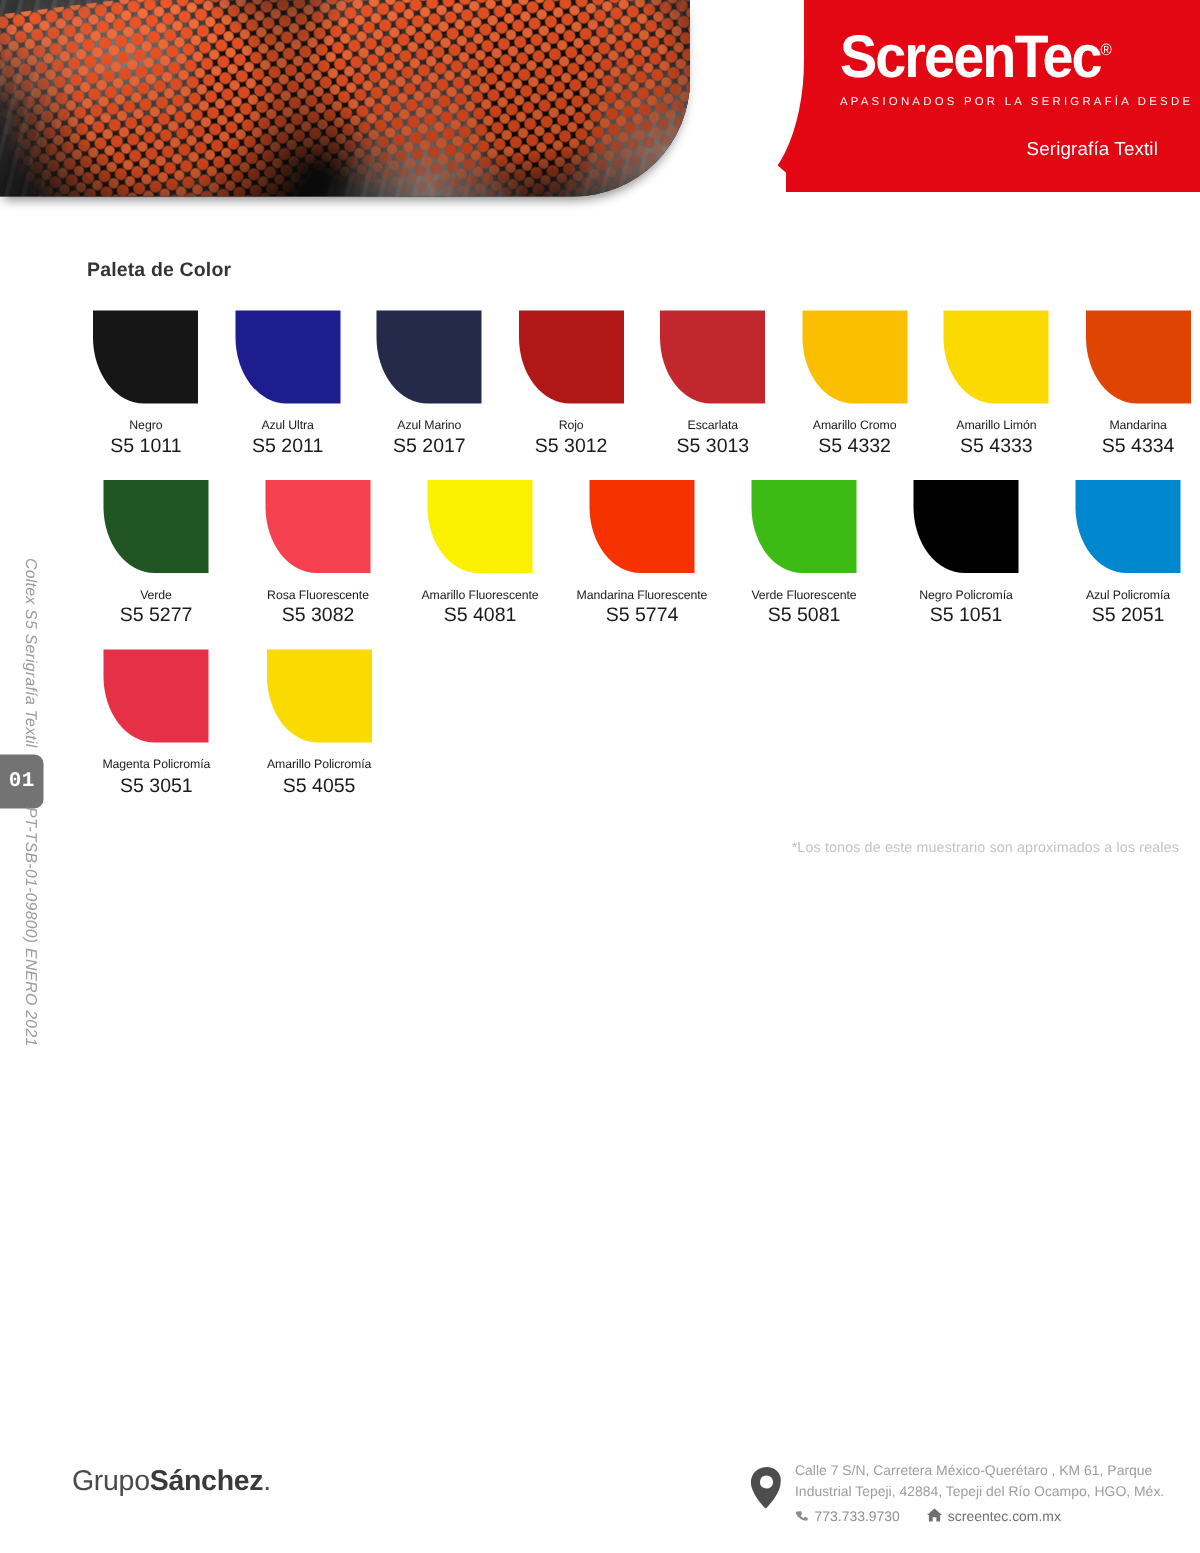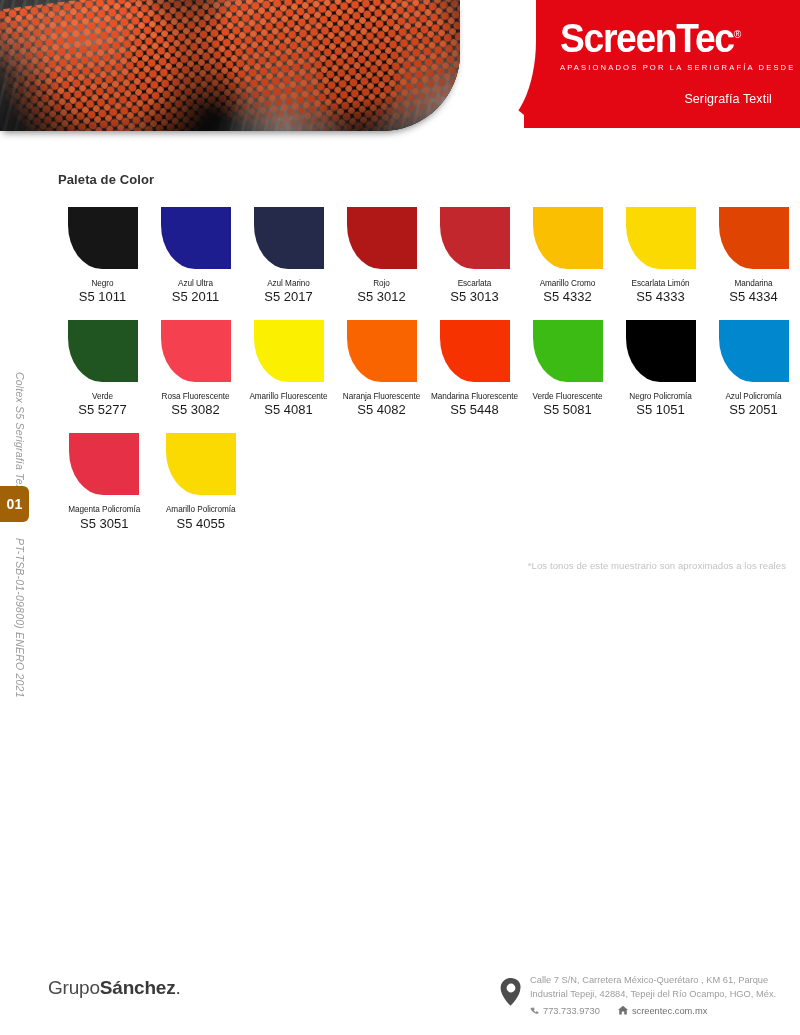--- a/index.html
+++ b/index.html
@@ -97,33 +97,33 @@
   
   .rail { position:absolute; left:0; top:360px; width:36px; height:320px; }
   .rail-text {
     position:absolute; color:#9b9b9b; font-size:10.5px; font-style:italic;
     white-space:nowrap; transform-origin: left top;
     letter-spacing:.2px;
   }
   .rail-top { left:26px; top:12px; transform: rotate(90deg); }
   .rail-bot { left:26px; top:178px; transform: rotate(90deg); }
   .rail-badge {
-    position:absolute; left:0; top:126px; width:29px; height:36px;
-    background:#a16207; border-top-right-radius:6px; border-bottom-right-radius:6px;
+    position:absolute; left:0; top:143px; width:29px; height:36px;
+    background:#737373; border-top-right-radius:6px; border-bottom-right-radius:6px;
     color:#fff; font-size:14px; font-weight:700;
-    display:flex; align-items:center; justify-content:center; letter-spacing:.3px;
+    display:flex; align-items:center; justify-content:center; letter-spacing:.3px;font-family:Liberation Mono, monospace;
   }
 
   
   .palette { position:absolute; left:58px; top:172px; width:740px; }
   .palette-title {
     font-size:13px; font-weight:700; color:#333; letter-spacing:.1px;
     margin-bottom:20px;
   }
-  .swatch-row { display:flex; gap:4px; margin-bottom:14px; }
+  .swatch-row { display:flex; gap:16px; margin-bottom:14px; }
   .swatch-cell { width:92.5px; display:flex; flex-direction:column; align-items:center; }
   .swatch-chip {
     width:70px; height:62px;
     border-bottom-left-radius:34px 44px;
   }
   .swatch-name {
     margin-top:10px; font-size:8.2px; color:#1a1a1a; text-align:center;
     line-height:1.25; letter-spacing:-.05px; white-space:nowrap;
   }
   .swatch-code { font-size:13px; color:#1a1a1a; text-align:center; line-height:1.3; }
@@ -219,21 +219,21 @@
         <div class="swatch-name">Escarlata</div>
         <div class="swatch-code">S5 3013</div>
       </div>
       <div class="swatch-cell">
         <div class="swatch-chip" style="background:#f9bf00"></div>
         <div class="swatch-name">Amarillo Cromo</div>
         <div class="swatch-code">S5 4332</div>
       </div>
       <div class="swatch-cell">
         <div class="swatch-chip" style="background:#fada00"></div>
-        <div class="swatch-name">Escarlata Limón</div>
+        <div class="swatch-name">Amarillo Limón</div>
         <div class="swatch-code">S5 4333</div>
       </div>
       <div class="swatch-cell">
         <div class="swatch-chip" style="background:#e04403"></div>
         <div class="swatch-name">Mandarina</div>
         <div class="swatch-code">S5 4334</div>
       </div>
     </div>
 
     <div class="swatch-row">
@@ -246,28 +246,23 @@
         <div class="swatch-chip" style="background:#f5414f"></div>
         <div class="swatch-name">Rosa Fluorescente</div>
         <div class="swatch-code">S5 3082</div>
       </div>
       <div class="swatch-cell">
         <div class="swatch-chip" style="background:#faf000"></div>
         <div class="swatch-name">Amarillo Fluorescente</div>
         <div class="swatch-code">S5 4081</div>
       </div>
       <div class="swatch-cell">
-        <div class="swatch-chip" style="background:#fa6400"></div>
-        <div class="swatch-name">Naranja Fluorescente</div>
-        <div class="swatch-code">S5 4082</div>
-      </div>
-      <div class="swatch-cell">
         <div class="swatch-chip" style="background:#f53200"></div>
         <div class="swatch-name">Mandarina Fluorescente</div>
-        <div class="swatch-code">S5 5448</div>
+        <div class="swatch-code">S5 5774</div>
       </div>
       <div class="swatch-cell">
         <div class="swatch-chip" style="background:#3cbb14"></div>
         <div class="swatch-name">Verde Fluorescente</div>
         <div class="swatch-code">S5 5081</div>
       </div>
       <div class="swatch-cell">
         <div class="swatch-chip" style="background:#000000"></div>
         <div class="swatch-name">Negro Policromía</div>
         <div class="swatch-code">S5 1051</div>

